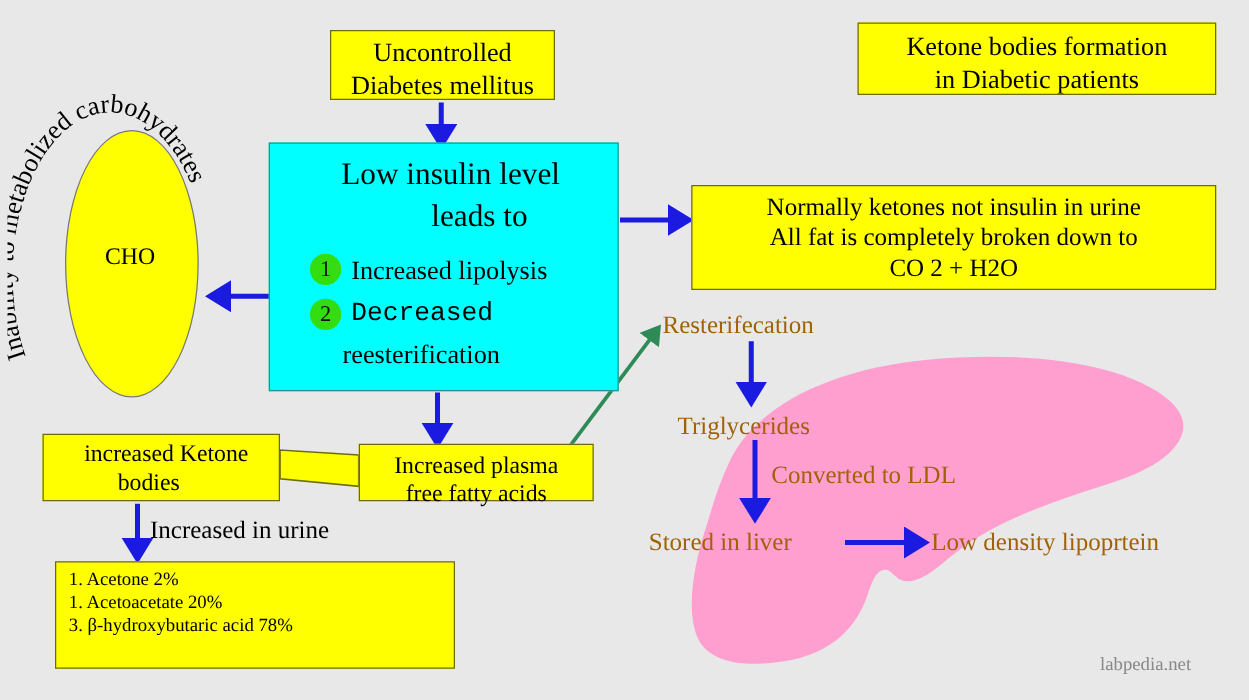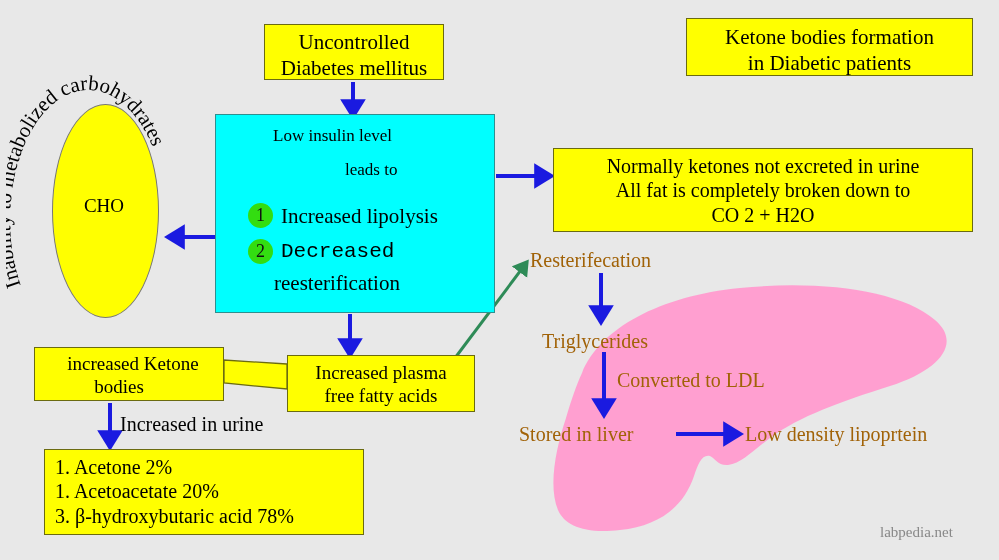--- a/index.html
+++ b/index.html
@@ -29,29 +29,29 @@
     background:#00ffff;
     border:1.5px solid #2f8f8f;
     box-sizing:border-box;
   }
 
   
   #title-box{left:686px;top:18px;width:287px;height:58px;font-size:21px;padding-top:6px;}
   #uncontrolled-box{left:264px;top:24px;width:180px;height:56px;font-size:21px;padding-top:5px;}
   #insulin-box{left:215px;top:114px;width:280px;height:199px;}
   #normal-box{left:553px;top:148px;width:420px;height:84px;font-size:20px;padding-top:5px;}
-  #ffa-box{left:287px;top:355px;width:188px;height:57px;font-size:19px;padding-top:5px;}
+  #ffa-box{left:287px;top:355px;width:188px;height:46px;font-size:19px;padding-top:5px;}
   #ketone-box{left:34px;top:347px;width:190px;height:54px;font-size:19px;text-align:left;padding:4px 0 0 8px;}
   #ketone-box .ln{text-align:center;}
   #ketone-box .ln.c{text-align:center;padding-right:28px;}
-  #list-box{left:44px;top:449px;width:320px;height:86px;font-size:20px;text-align:left;padding:5px 0 0 10px;}
+  #list-box{left:44px;top:449px;width:320px;height:86px;font-size:15px;text-align:left;padding:5px 0 0 10px;}
   #list-box .ln{text-align:left;}
 
   
-  .cyan-t{position:absolute;font-size:17px;white-space:nowrap;}
+  .cyan-t{position:absolute;font-size:25px;white-space:nowrap;}
   #t-lowinsulin{left:273px;top:126px;}
   #t-leadsto{left:345px;top:160px;}
   .numrow{position:absolute;font-size:21px;white-space:nowrap;}
   #t-lipolysis{left:281px;top:204px;}
   #t-reester1{left:281px;top:240px;font-family:Liberation Mono, monospace;}
   #t-reester2{left:274px;top:271px;}
   .numcircle{
     position:absolute;width:25px;height:25px;border-radius:50%;
     background:#33dd11;color:#111;font-size:18px;line-height:25px;
     text-align:center;
@@ -169,21 +169,21 @@
   <svg id="curved-text" viewBox="0 0 190 250" xmlns="http://www.w3.org/2000/svg">
     <defs>
       <path id="archpath" d="M 18 222 A 78 130 0 1 1 150 212" fill="none"></path>
     </defs>
     <text>
       <textPath href="#archpath" startOffset="2%">Inability to metabolized carbohydrates</textPath>
     </text>
   </svg>
 
   <div class="box" id="normal-box">
-    <span class="ln">Normally ketones not excreted in urine</span>
+    <span class="ln">Normally ketones not insulin in urine</span>
     <span class="ln">All fat is completely broken down to</span>
     <span class="ln">CO 2 + H2O</span>
   </div>
 
   <div class="box" id="ffa-box">
     <span class="ln">Increased plasma</span>
     <span class="ln">free fatty acids</span>
   </div>
 
   <div class="box" id="ketone-box">

